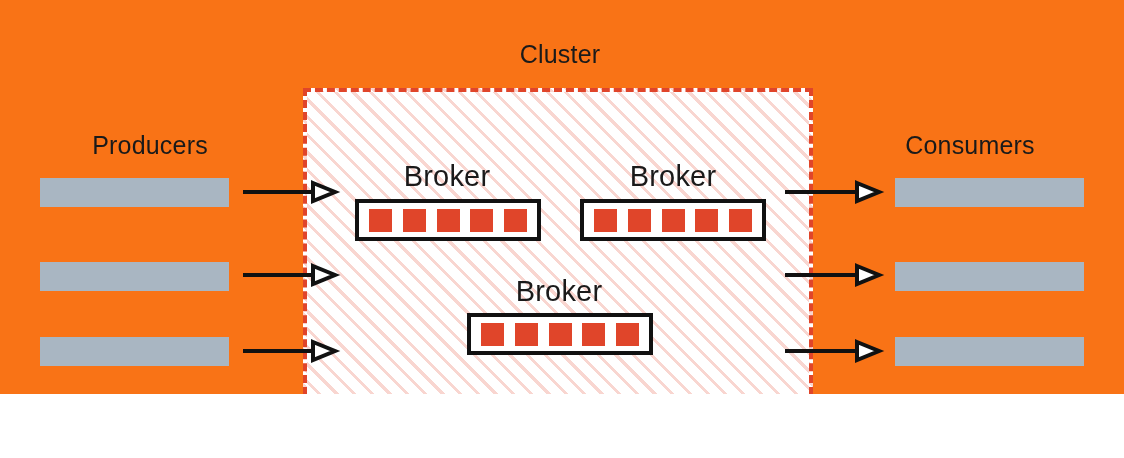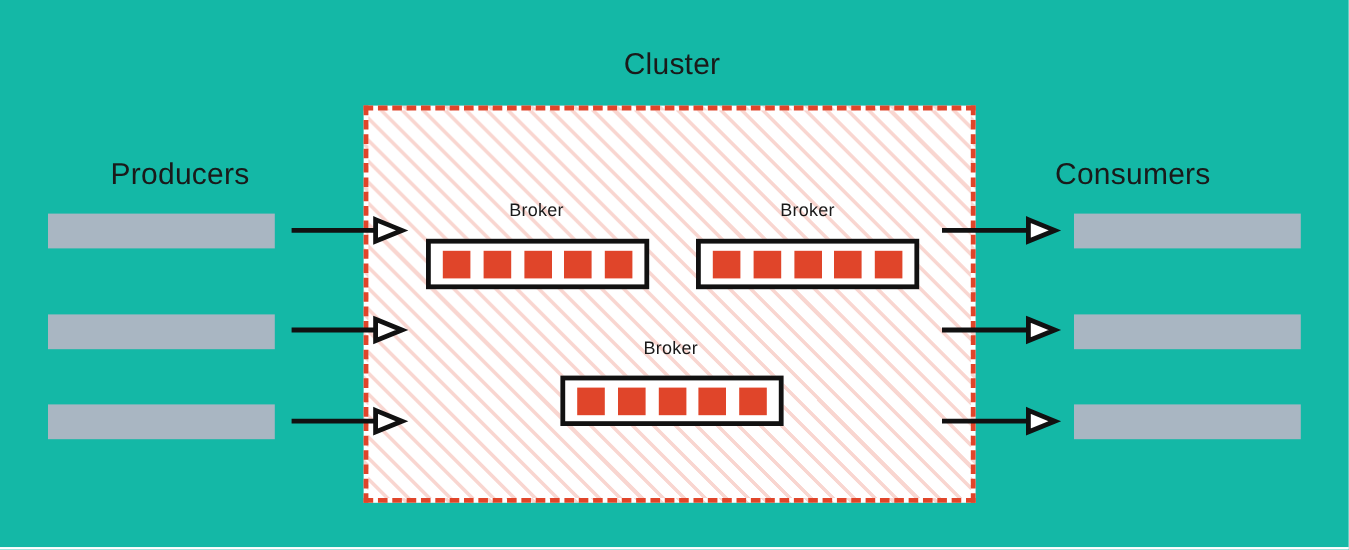--- a/index.html
+++ b/index.html
@@ -4,42 +4,42 @@
 <title>Kafka Cluster Diagram</title>
 <style>
   html, body {
     margin: 0;
     padding: 0;
     background: #ffffff;
   }
   #stage {
     position: relative;
     width: 1124px;
-    height: 456px;
-    background: #14b8a6;
+    height: 394px;
+    background: #f97316;
     font-family: "Liberation Sans", "DejaVu Sans", sans-serif;
     overflow: hidden;
   }
 
   
   .label {
     position: absolute;
     color: #1a1a1a;
     font-weight: 500;
     letter-spacing: 0.2px;
     white-space: nowrap;
     text-align: center;
     user-select: none;
   }
   .label-lg { font-size: 25px; line-height: 30px; }
-  .label-md { font-size: 15px; line-height: 28px; }
+  .label-md { font-size: 29px; line-height: 28px; }
 
   #cluster-title   { left: 380px; top: 39px;  width: 360px; }
   #producers-title { left: 30px;  top: 130px; width: 240px; }
-  #consumers-title { left: 824px; top: 130px; width: 240px; }
+  #consumers-title { left: 850px; top: 130px; width: 240px; }
 
   #broker-title-0 { left: 347px; top: 162px; width: 200px; }
   #broker-title-1 { left: 573px; top: 162px; width: 200px; }
   #broker-title-2 { left: 459px; top: 277px; width: 200px; }
 
   
   #cluster-box {
     position: absolute;
     left: 303px;
     top: 88px;

